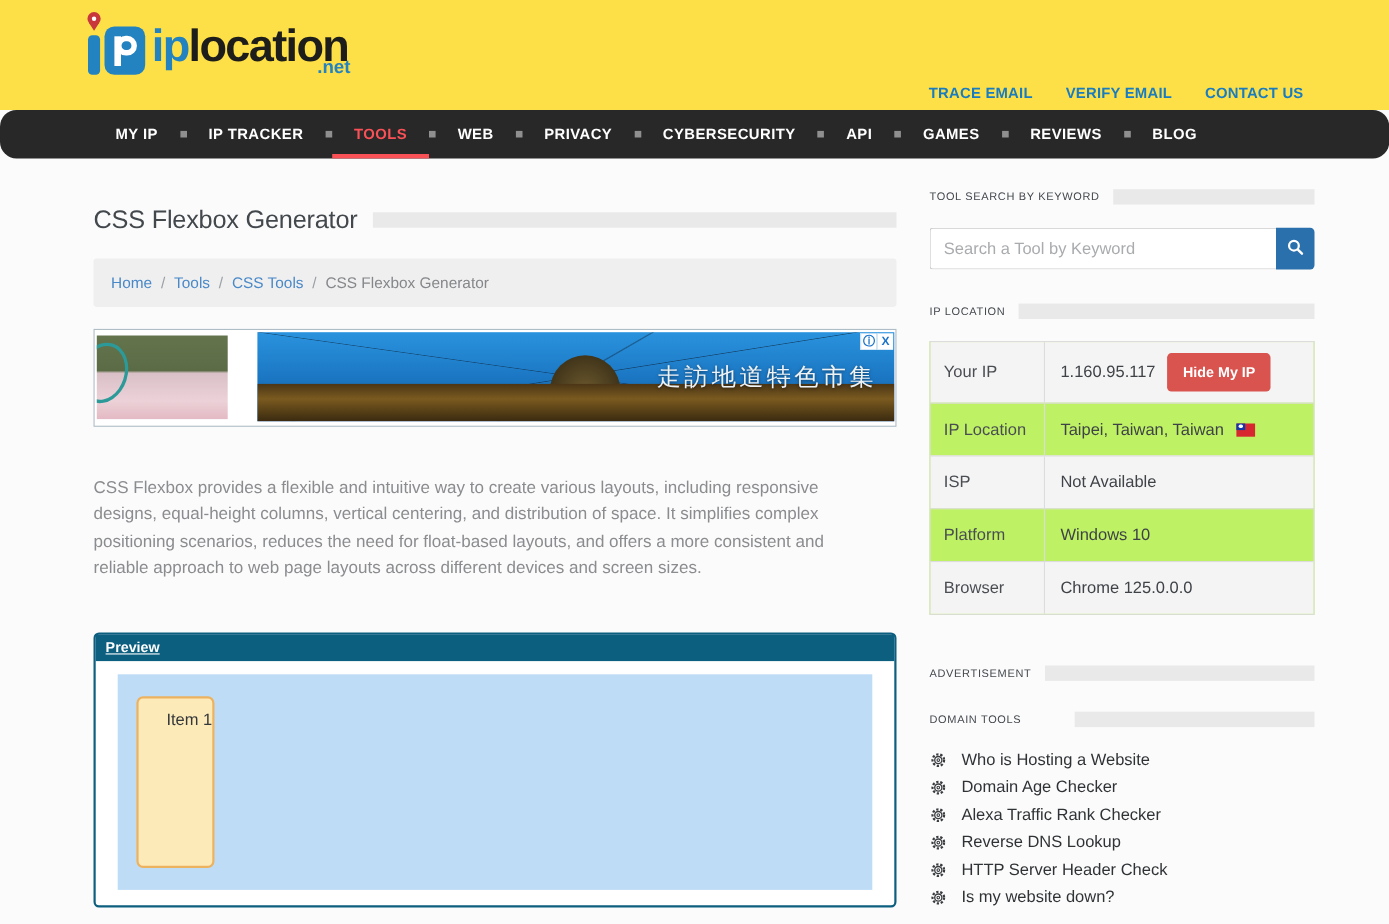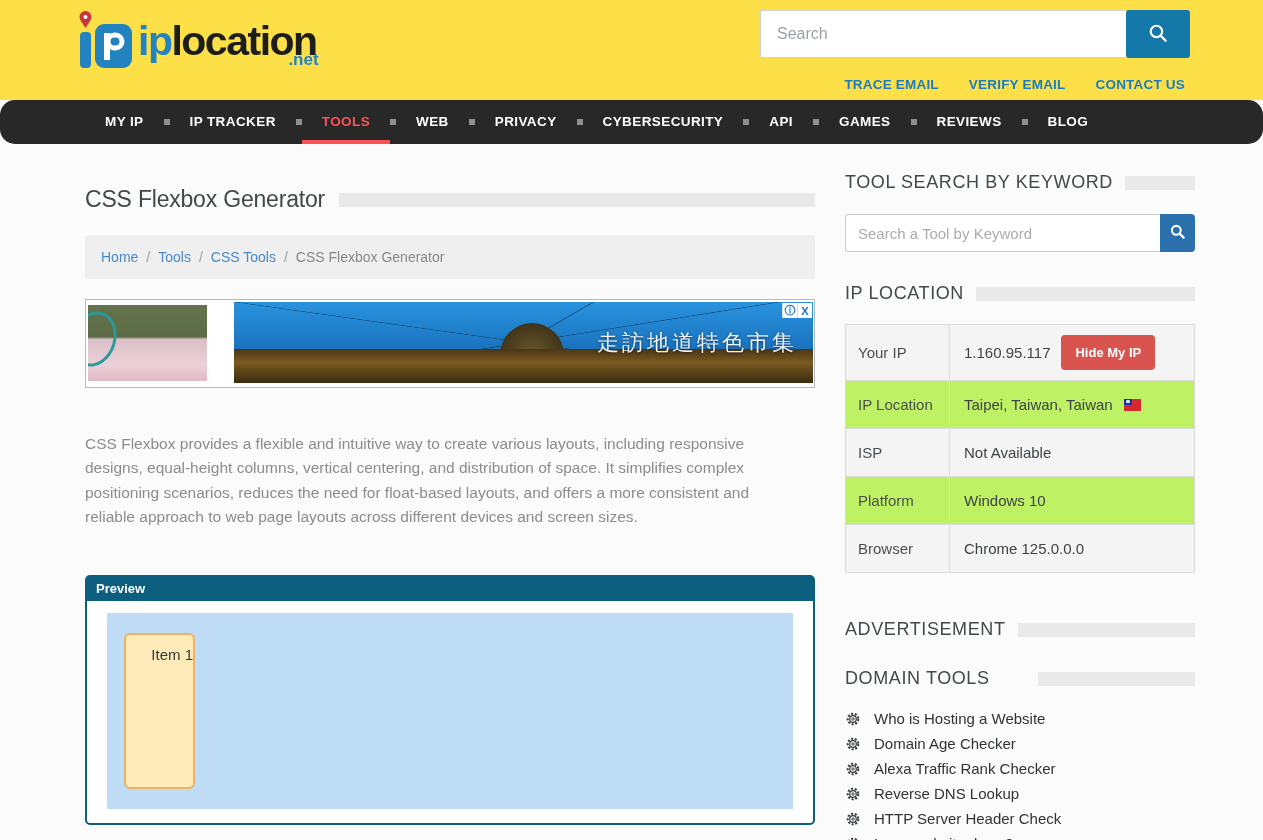--- a/index.html
+++ b/index.html
@@ -90,29 +90,29 @@
   }
   .ad-icons { position:absolute; top:1px; right:1px; display:flex; }
   .ad-icon {
     width:15px; height:15px; background:#fff; color:#1a73c9; font-size:11px; font-weight:bold;
     display:flex; align-items:center; justify-content:center; border-left:1px solid #cfe0ef; cursor:pointer;
   }
   
   .description { margin-top:44px; width:712px; font-size:15.5px; line-height:1.57; color:#8b8c8f; }
   
   .preview { margin-top:46px; border:2px solid #0d5f80; border-radius:5px; background:#fff; }
-  .preview-header { background:#0d5f80; color:#fff; font-weight:bold; font-size:13px; padding:4px 9px 5px; }
+  .preview-header { background:#0d5f80; color:#fff; font-weight:bold; font-size:13px; padding:4px 9px 5px;text-decoration:underline; }
   .preview-body { padding:12px 20px 14px; }
   .flex-container { background:#bedcf6; height:196px; padding:20px 0 0 17px; }
   .flex-item {
     width:71px; height:156px; background:#fdeab9; border:2px solid #edb260; border-radius:6px;
     padding:11px 0 0 11px; font-size:15px; color:#35383b; cursor:pointer;text-align:right;
   }
   
-  .sb-heading { display:flex; align-items:center; gap:12px; font-size:18px; font-weight:400; color:#43484d; letter-spacing:0.6px; white-space:nowrap; }
+  .sb-heading { display:flex; align-items:center; gap:12px; font-size:10px; font-weight:400; color:#43484d; letter-spacing:0.6px; white-space:nowrap; }
   .sb-heading .bar { flex:1; height:14px; background:#e9e9e9; }
   .sb-search { margin-top:21px; display:flex; height:38px; }
   .sb-search input {
     flex:1; border:1px solid #ccc; border-right:none; border-radius:3px 0 0 3px; padding:0 12px;
     font-size:15px; color:#555; outline:none; font-family:"Liberation Sans",sans-serif;
   }
   .sb-search input::placeholder { color:#a9abae; }
   .sb-search button {
     width:35px; background:#2a70ad; border:none; border-radius:0 4px 4px 0; cursor:pointer;
     display:flex; align-items:center; justify-content:center;
@@ -152,31 +152,20 @@
           <circle cx="7.5" cy="7" r="6" fill="#c8373b"></circle>
           <circle cx="7.5" cy="7" r="2" fill="#fff"></circle>
           <path d="M2.6 10.5 L12.4 10.5 L7.5 18 Z" fill="#c8373b"></path>
         </svg>
       </span>
       <span class="logo-body">
         <span class="logo-word"><span class="blue">ip</span><span>location</span></span>
         <span class="logo-net">.net</span>
       </span>
     </div>
-    <div class="hdr-search">
-      <input type="text" placeholder="Search" style="">
-      <button>
-        <span>
-          <svg width="22" height="22" viewBox="0 0 20 20">
-              <circle cx="8.6" cy="8.6" r="5.2" fill="none" stroke="#fff" stroke-width="2"></circle>
-              <line x1="12.6" y1="12.6" x2="17" y2="17" stroke="#fff" stroke-width="2" stroke-linecap="round"></line>
-            </svg>
-        </span>
-      </button>
-    </div>
     <div class="hdr-links">
         <a class="hdr-link">TRACE EMAIL</a>
         <a class="hdr-link">VERIFY EMAIL</a>
         <a class="hdr-link">CONTACT US</a>
       </div>
   </div>
 
   <div class="nav">
       <a class="nav-item">MY IP</a>
       <span class="nav-sep"></span>

